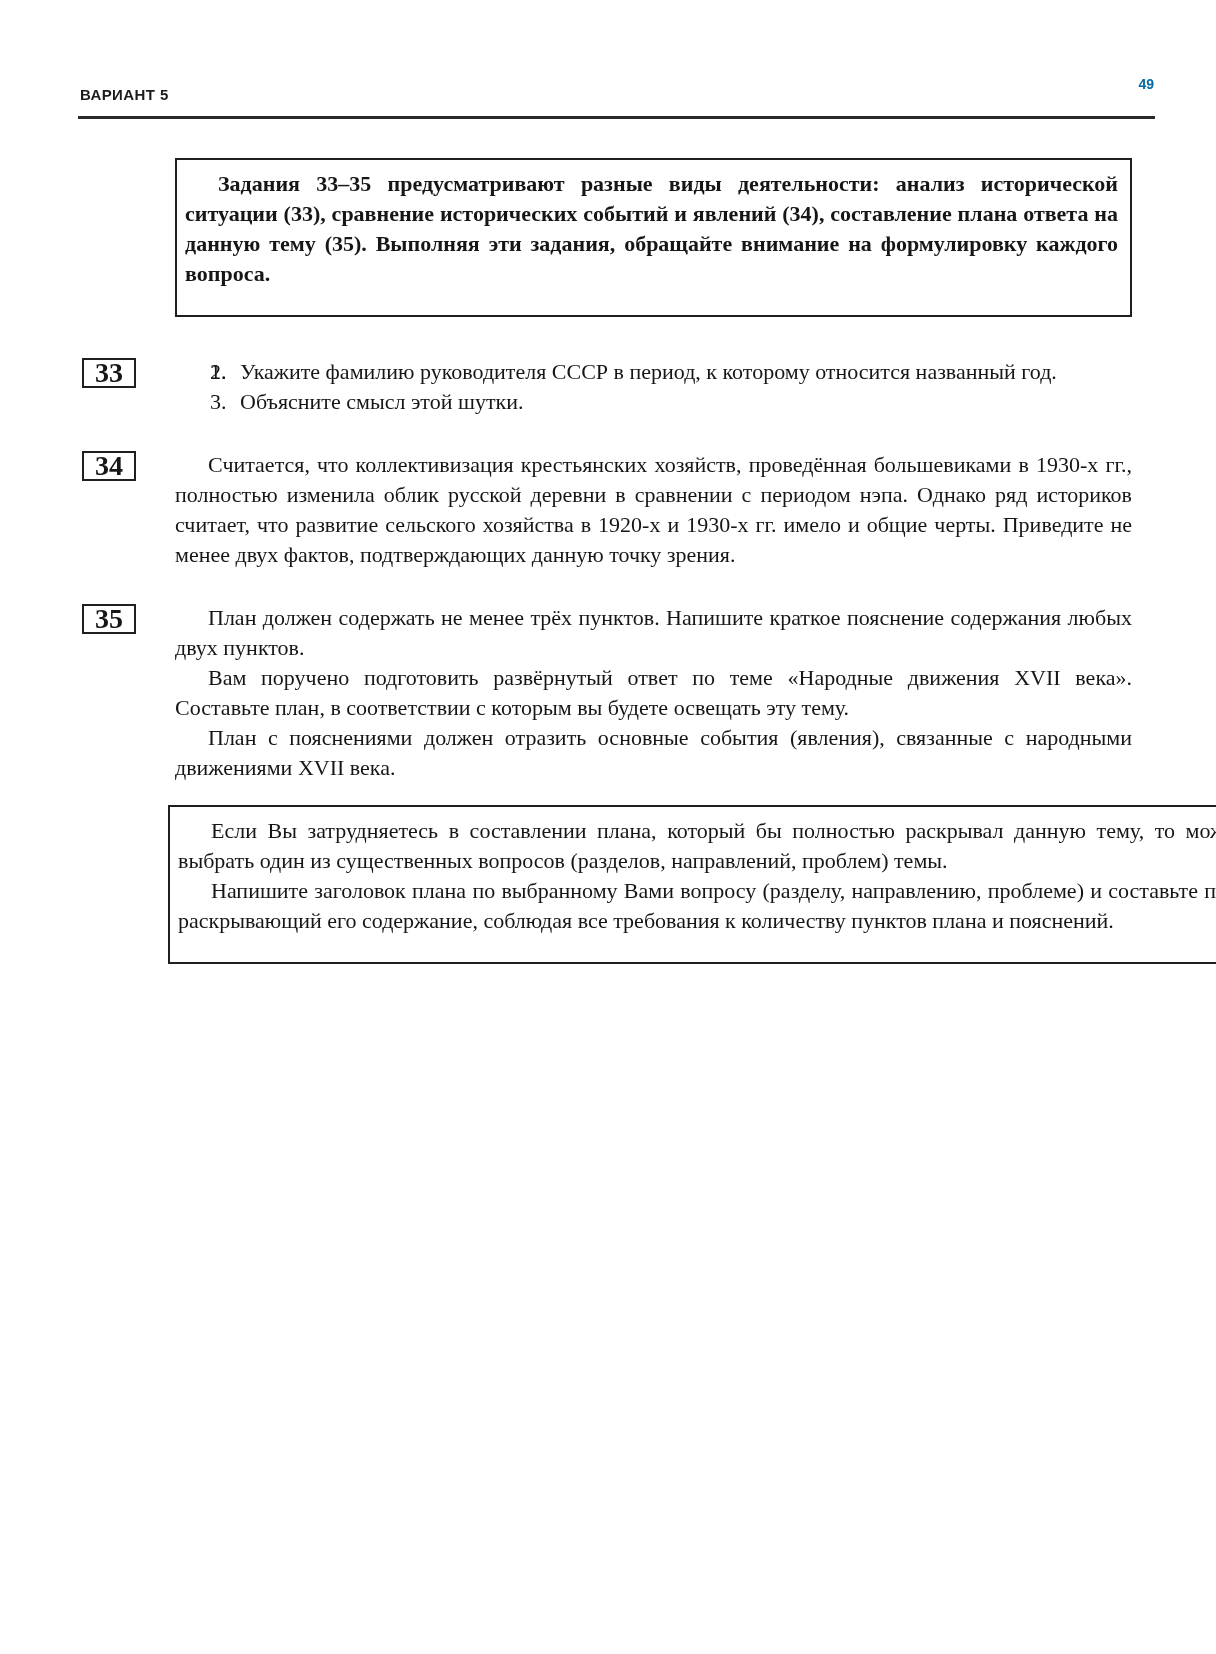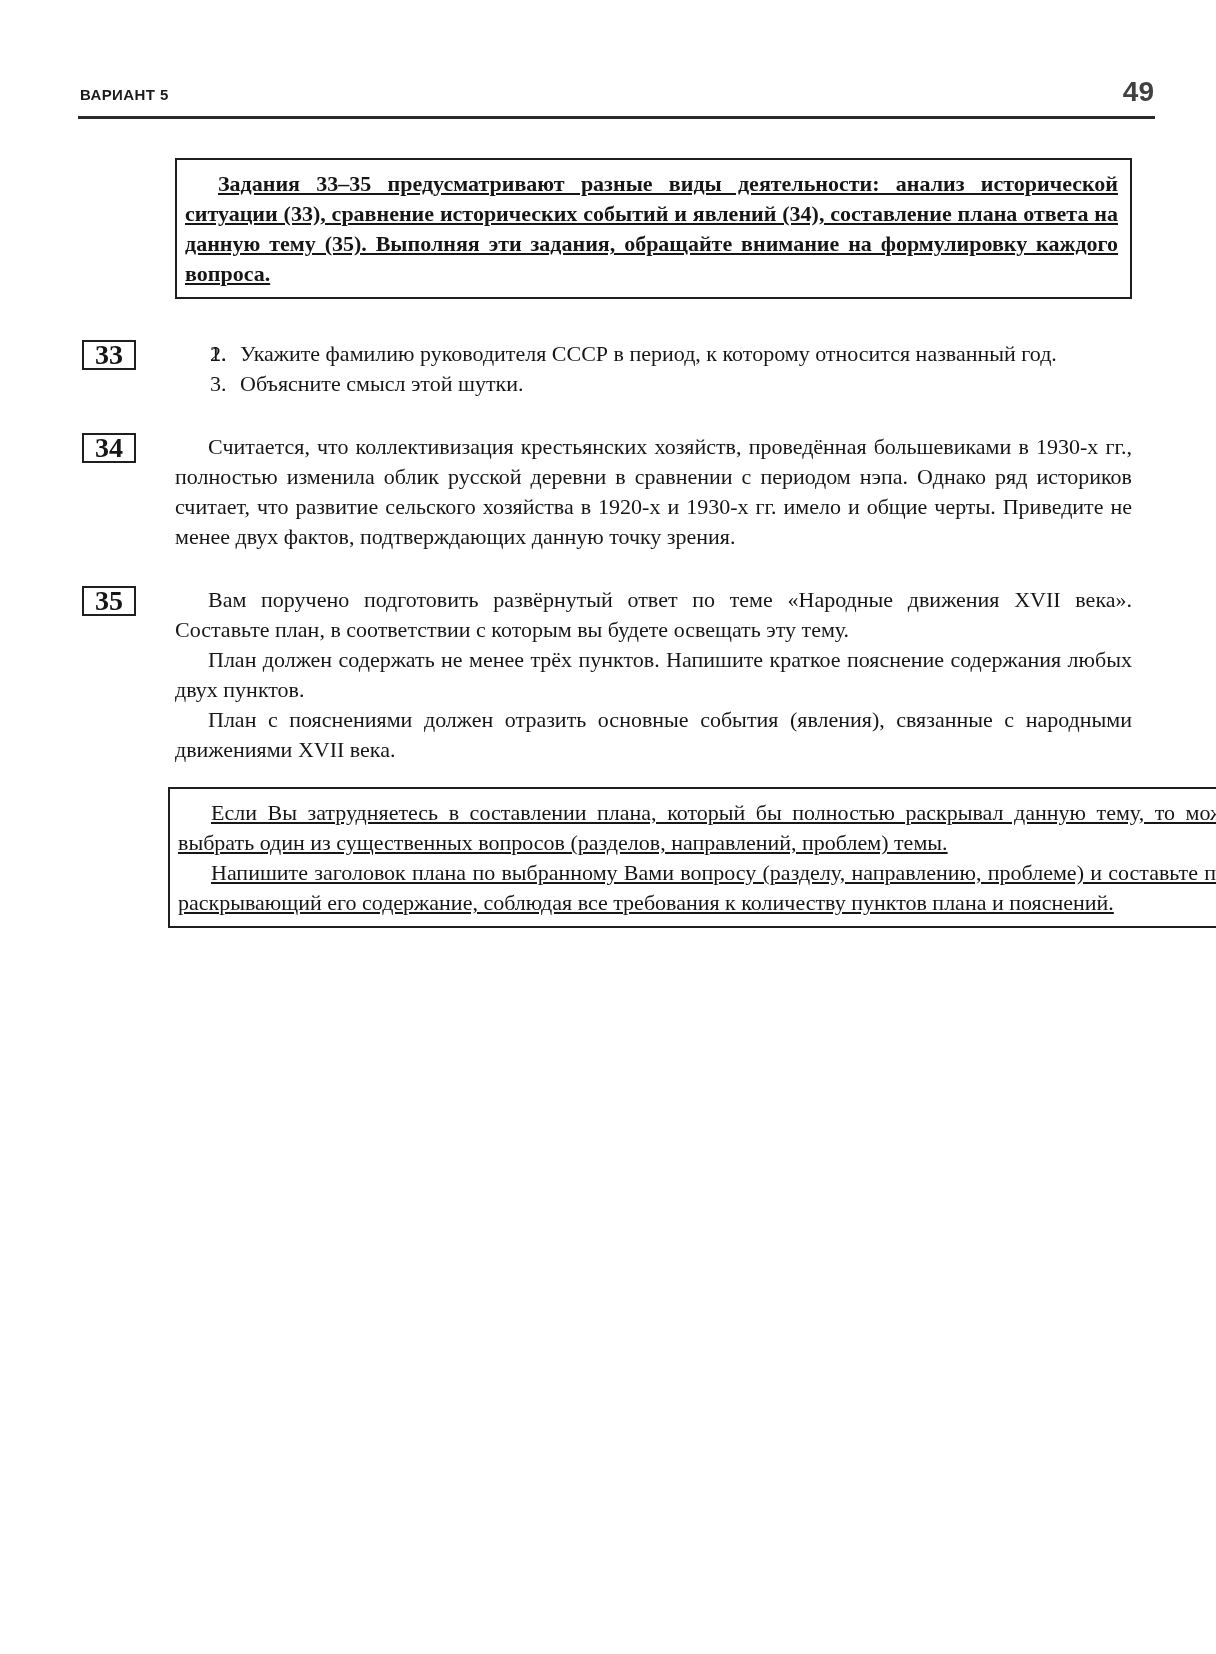--- a/index.html
+++ b/index.html
@@ -20,42 +20,41 @@
     font-family: "Liberation Sans", sans-serif;
     font-size: 15px;
     font-weight: bold;
     letter-spacing: 0.4px;
     color: #1c1c1c;
   }
   .hdr-pageno {
     position: absolute;
     right: 62px; top: 76px;
     font-family: "Liberation Sans", sans-serif;
-    font-size: 28px;
+    font-size: 14px;
     font-weight: bold;
-    color: #404040;
+    color: #0369a1;
   }
   .hdr-rule {
     position: absolute;
     left: 78px; top: 116px;
     width: 1077px; height: 3px;
     background: #2a2a2a;
   }
   .content {
     position: absolute;
     left: 175px; top: 158px;
     width: 957px;
     font-size: 22px;
     line-height: 30px;
     text-align: justify;
   }
   .box {
     border: 2.5px solid #1f1f1f;
-    padding: 9px 12px 8px 8px;
-    text-decoration: underline;
+    padding: 9px 12px 26px 8px;
   }
   .box--top p { font-weight: bold; }
   .para { text-indent: 33px; }
   .task { position: relative; }
   .task--first { margin-top: 40px; }
   .task + .task { margin-top: 33px; }
   .task-num {
     position: absolute;
     left: -93px; top: 1px;
     width: 54px; height: 30px;
@@ -110,22 +109,22 @@
       </div>
     </section>
 
     <section class="task">
       <div class="task-num">34</div>
       <p class="para">Считается, что коллективизация крестьянских хозяйств, проведённая большевиками в 1930-х гг., полностью изменила облик русской деревни в сравнении с периодом нэпа. Однако ряд историков считает, что развитие сельского хозяйства в 1920-х и 1930-х гг. имело и общие черты. Приведите не менее двух фактов, подтверждающих данную точку зрения.</p>
     </section>
 
     <section class="task">
       <div class="task-num">35</div>
+      <p class="para">План должен содержать не менее трёх пунктов. Напишите краткое пояснение содержания любых двух пунктов.</p>
       <p class="para">Вам поручено подготовить развёрнутый ответ по теме «Народные движения XVII века». Составьте план, в соответствии с которым вы будете освещать эту тему.</p>
-      <p class="para">План должен содержать не менее трёх пунктов. Напишите краткое пояснение содержания любых двух пунктов.</p>
       <p class="para">План с пояснениями должен отразить основные события (явления), связанные с народными движениями XVII века.</p>
     </section>
 
     <section class="box box--bottom">
       <p class="para">Если Вы затрудняетесь в составлении плана, который бы полностью раскрывал данную тему, то можете выбрать один из существенных вопросов (разделов, направлений, проблем) темы.</p>
       <p class="para">Напишите заголовок плана по выбранному Вами вопросу (разделу, направлению, проблеме) и составьте план, раскрывающий его содержание, соблюдая все требования к количеству пунктов плана и пояснений.</p>
     </section>
 
   </main>
 </div>

